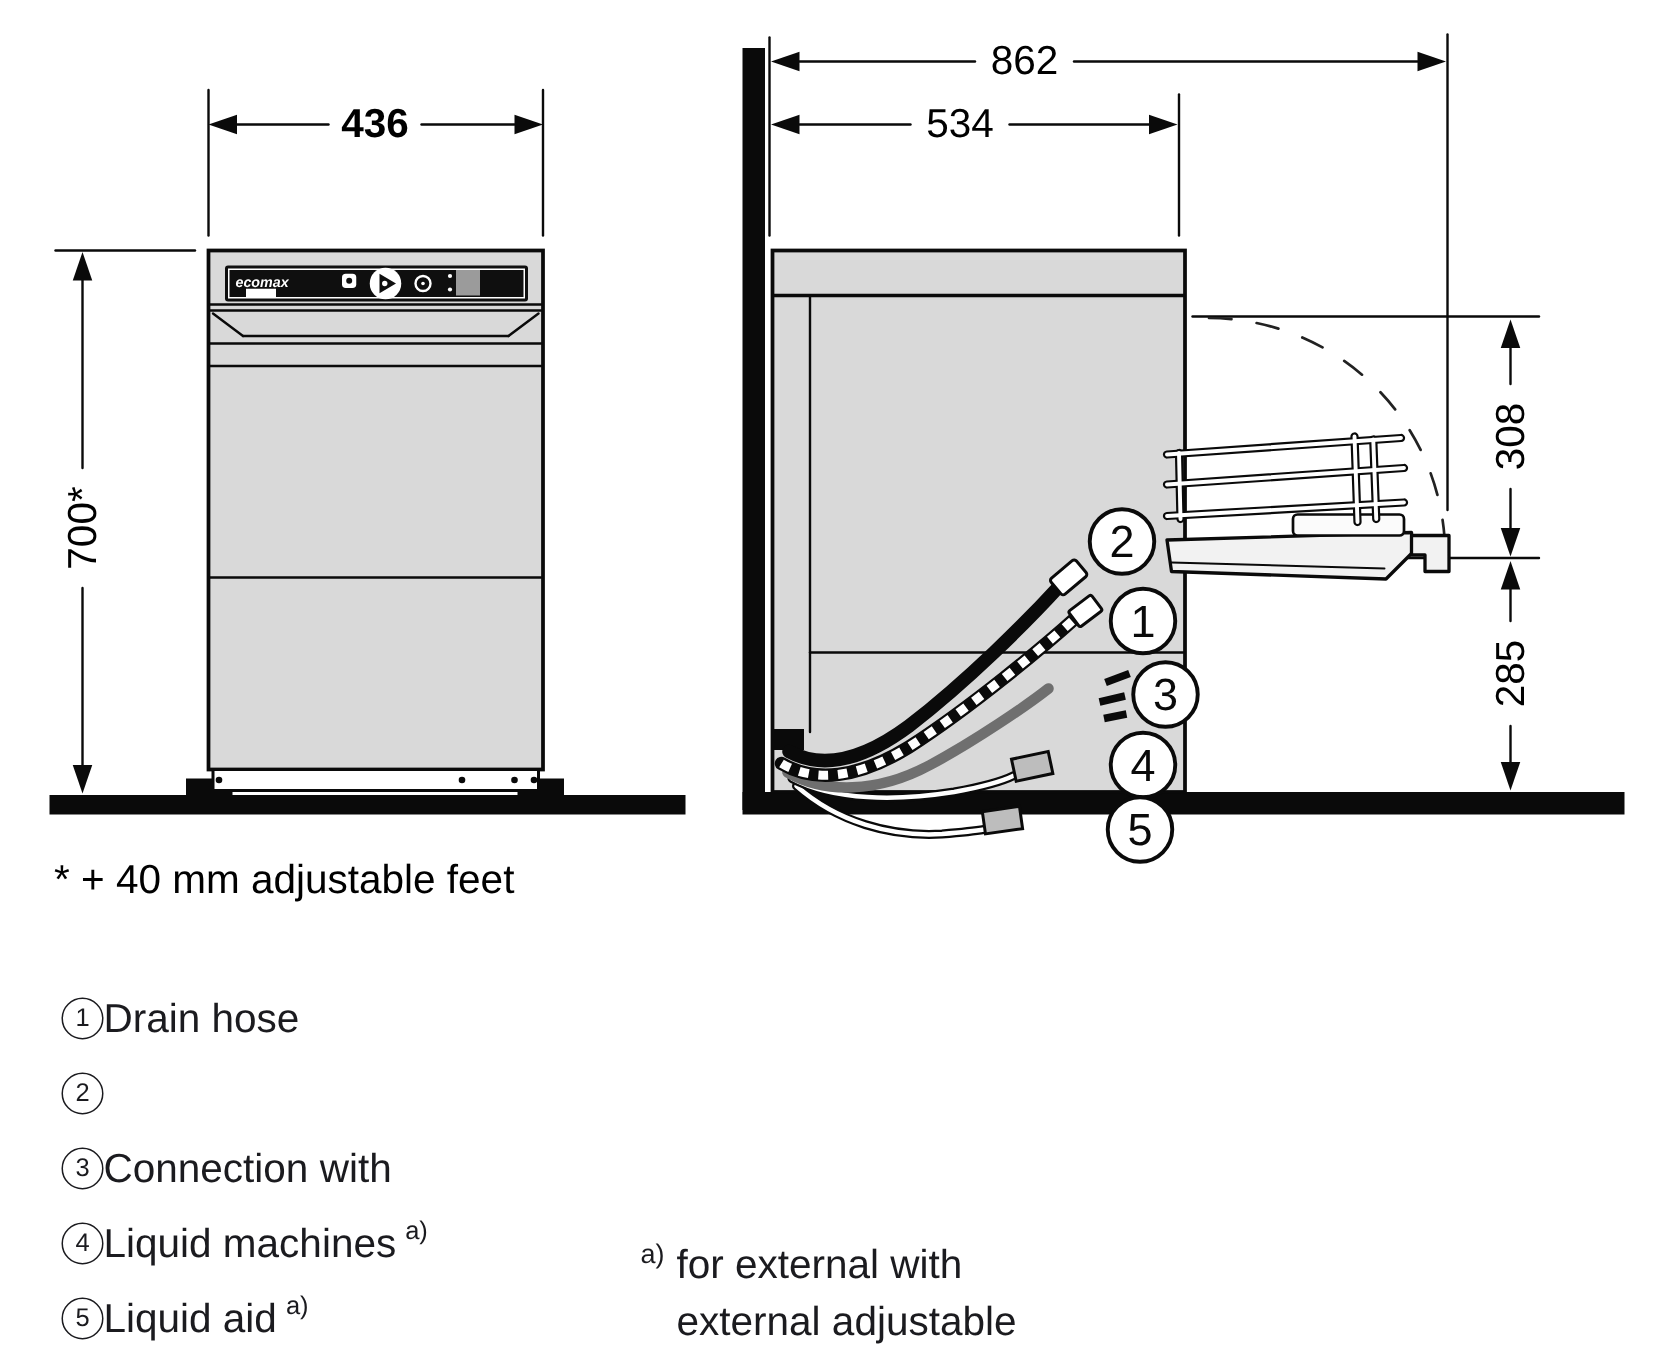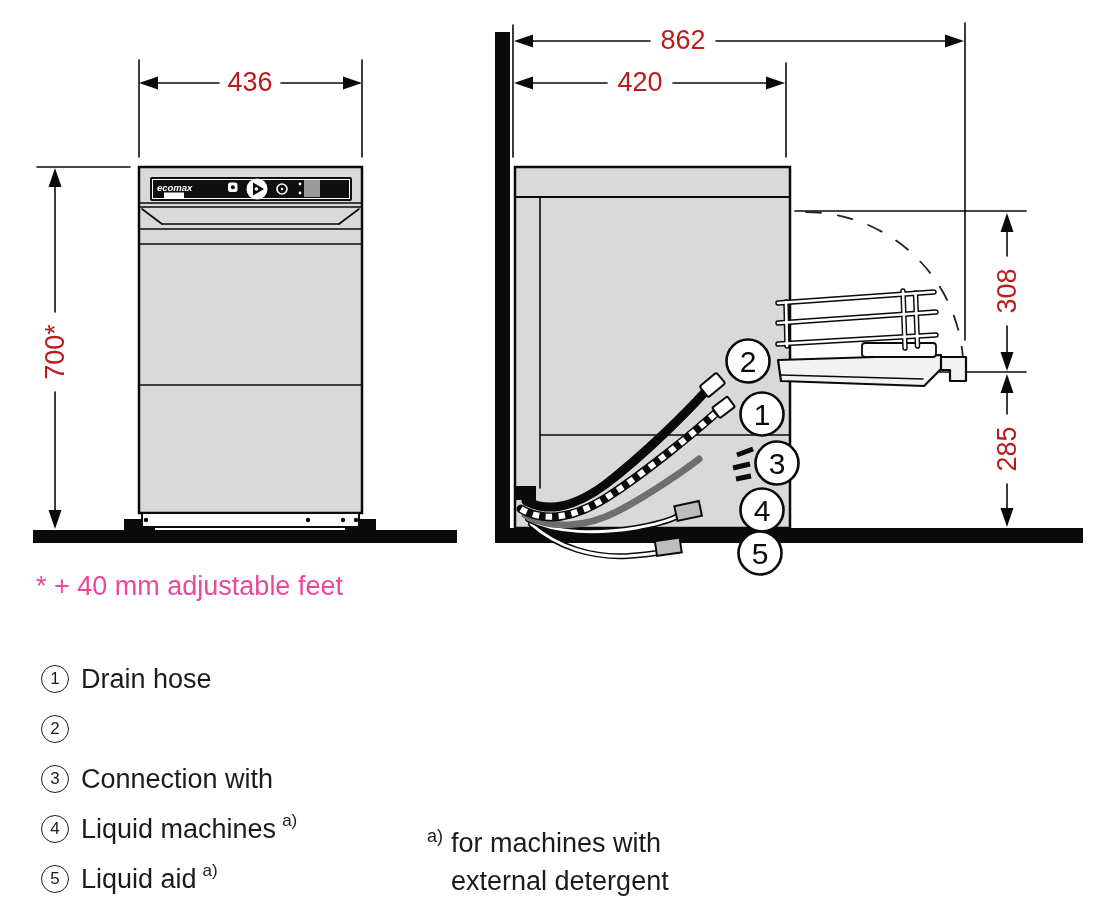--- a/index.html
+++ b/index.html
@@ -3,31 +3,31 @@
 <meta charset="utf-8">
 <style>
   html,body{margin:0;padding:0;background:#ffffff;}
   .canvas{
     position:relative;width:1120px;height:911px;background:#ffffff;
     font-family:"Liberation Sans",sans-serif;color:#1b1b1f;overflow:hidden;
   }
   .canvas svg{position:absolute;left:0;top:0;}
   .dim{
     position:absolute;width:80px;height:32px;display:flex;align-items:center;justify-content:center;
-    font-size:27px;color:#b91c1c;white-space:nowrap;background:transparent;
+    font-size:27px;color:#000000;white-space:nowrap;background:transparent;
   }
   .dim.rot{width:80px;height:80px;transform:rotate(-90deg);}
-  .note{position:absolute;left:36px;top:571px;font-size:27px;color:#ec4899;white-space:nowrap;}
+  .note{position:absolute;left:36px;top:571px;font-size:27px;color:#000000;white-space:nowrap;}
   .legend{position:absolute;left:41px;top:654px;}
   .legend-item{display:flex;align-items:center;height:50px;}
   .lnum{
     width:26px;height:26px;border:1.8px solid #1b1b1f;border-radius:50%;
     display:flex;align-items:center;justify-content:center;font-size:17px;flex:0 0 auto;
   }
-  .llabel{font-size:27px;margin-left:12px;white-space:nowrap;}
+  .llabel{font-size:27px;white-space:nowrap;}
   .lsup{font-size:17px;margin-left:6px;position:relative;top:-8px;}
   .footnote{position:absolute;left:427px;top:824px;display:flex;}
   .fn-marker{font-size:18px;margin-right:8px;position:relative;top:2px;}
   .fn-lines{font-size:27px;line-height:38px;white-space:nowrap;}
 </style>
 </head>
 <body>
 
 <div class="canvas">
 
@@ -234,24 +234,24 @@
         <text x="762" y="520.5">4</text>
       </g>
       <g>
         <circle cx="760" cy="553" r="21.5" fill="#ffffff" stroke="#0a0a0a" stroke-width="2.6"></circle>
         <text x="760" y="563.5">5</text>
       </g>
     </g>
   </g>
 </svg>
 
-<div class="dim" style="left:210px;top:66px;">436</div>
+<div class="dim" style="left:210px;top:66px;font-weight:bold;">436</div>
 <div class="dim rot" style="left:15px;top:312px;">700*</div>
 <div class="dim" style="left:643px;top:24px;">862</div>
-<div class="dim" style="left:600px;top:66px;">420</div>
+<div class="dim" style="left:600px;top:66px;">534</div>
 <div class="dim rot" style="left:967px;top:251px;">308</div>
 <div class="dim rot" style="left:967px;top:409px;">285</div>
 
 <div class="note">* + 40 mm adjustable feet</div>
 
 <div class="legend">
   <div class="legend-item">
     <span class="lnum">1</span>
     <span class="llabel">Drain hose</span>
     <span class="lsup"></span>
@@ -273,18 +273,18 @@
   <div class="legend-item">
     <span class="lnum">5</span>
     <span class="llabel">Liquid aid</span>
     <span class="lsup">a)</span>
   </div>
 </div>
 
 <div class="footnote">
   <span class="fn-marker">a)</span>
   <span class="fn-lines">
-    <div>for machines with</div>
-    <div>external detergent</div>
+    <div>for external with</div>
+    <div>external adjustable</div>
   </span>
 </div>
 
 </div>
 
 </body></html>

